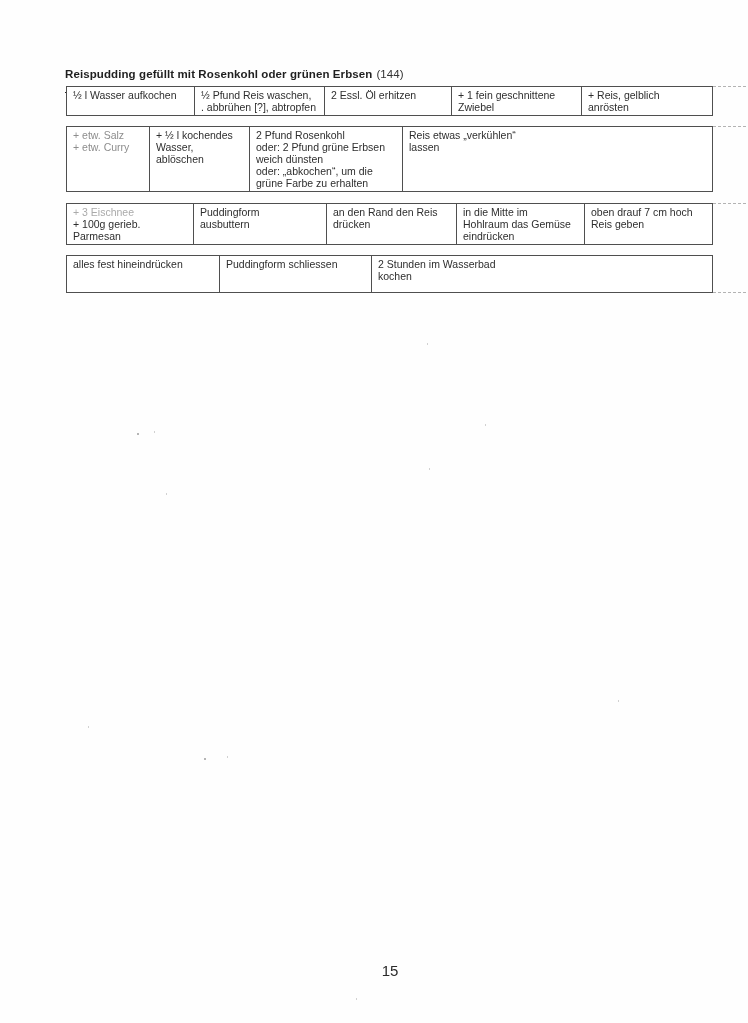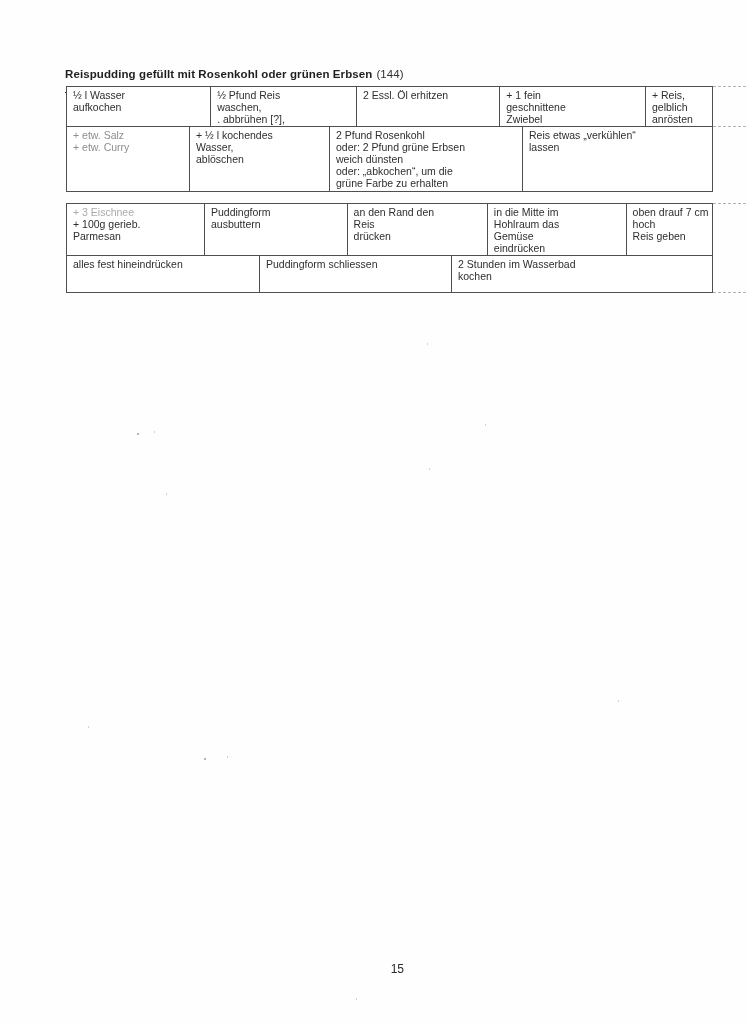--- a/index.html
+++ b/index.html
@@ -6,40 +6,40 @@
   .page{
     position:relative;width:748px;height:1023px;background:#fefefe;overflow:hidden;
     font-family:"Liberation Sans","DejaVu Sans",sans-serif;color:#2e2e2e;
   }
   .title{position:absolute;left:65px;top:68px;font-size:11.5px;letter-spacing:.1px;}
   .title-inner{display:inline-block;border-bottom:1.6px solid #262626;padding-bottom:12px;}
   .title-main{font-weight:bold;color:#1f1f1f;}
   .title-ref{font-weight:normal;color:#333;margin-left:4px;}
   .rtable{
     position:absolute;left:66px;width:647px;display:flex;align-items:stretch;
-    box-sizing:border-box;border:1px solid #4f4f4f;background:#fff;gap:40px;
+    box-sizing:border-box;border:1px solid #4f4f4f;background:#fff;
   }
   .cell{
     box-sizing:border-box;border-left:1px solid #4f4f4f;
     padding:2px 3px 2px 6px;font-size:10.5px;line-height:12px;
     white-space:pre-line;color:#2e2e2e;
   }
   .cell:first-child{border-left:none;}
   .cell.last{flex:1 1 auto;}
   .t1{top:86px;min-height:27px;}
   .t2{top:126px;min-height:64px;}
   .t3{top:203px;min-height:40px;}
   .t4{top:255px;min-height:38px;}
   .t1 .c0{width:127px}.t1 .c1{width:130px}.t1 .c2{width:127px}.t1 .c3{width:130px}
   .t2 .c0{width:82px}.t2 .c1{width:100px}.t2 .c2{width:159px}.t2 .c3{width:153px}
   .t3 .c0{width:126px}.t3 .c1{width:133px}.t3 .c2{width:130px}.t3 .c3{width:128px}
   .t4 .c0{width:152px}.t4 .c1{width:152px}.t4 .c2{width:148px}
   .faded{color:#aaaaaa;}
   .semi-faded{color:#8d8d8d;}
-  .pagenum{position:absolute;left:376px;top:962px;width:28px;text-align:right;font-size:12px;color:#2a2a2a;}
+  .pagenum{position:absolute;left:376px;top:962px;width:28px;text-align:center;font-size:15px;color:#2a2a2a;}
   .artifact{position:absolute;left:713px;width:33px;height:0;border-top:1px dashed #b3b3b3;}
   .a1{top:86px}.a2{top:126px}.a3{top:203px}.a4{top:292px}
   .speck{position:absolute;width:2px;height:2px;background:#9d9d9d;border-radius:50%;}
   .speck.light{background:#c2c2c2;width:1px;height:2px;}
 </style>
 </head>
 <body>
 
 <div class="page">
 

